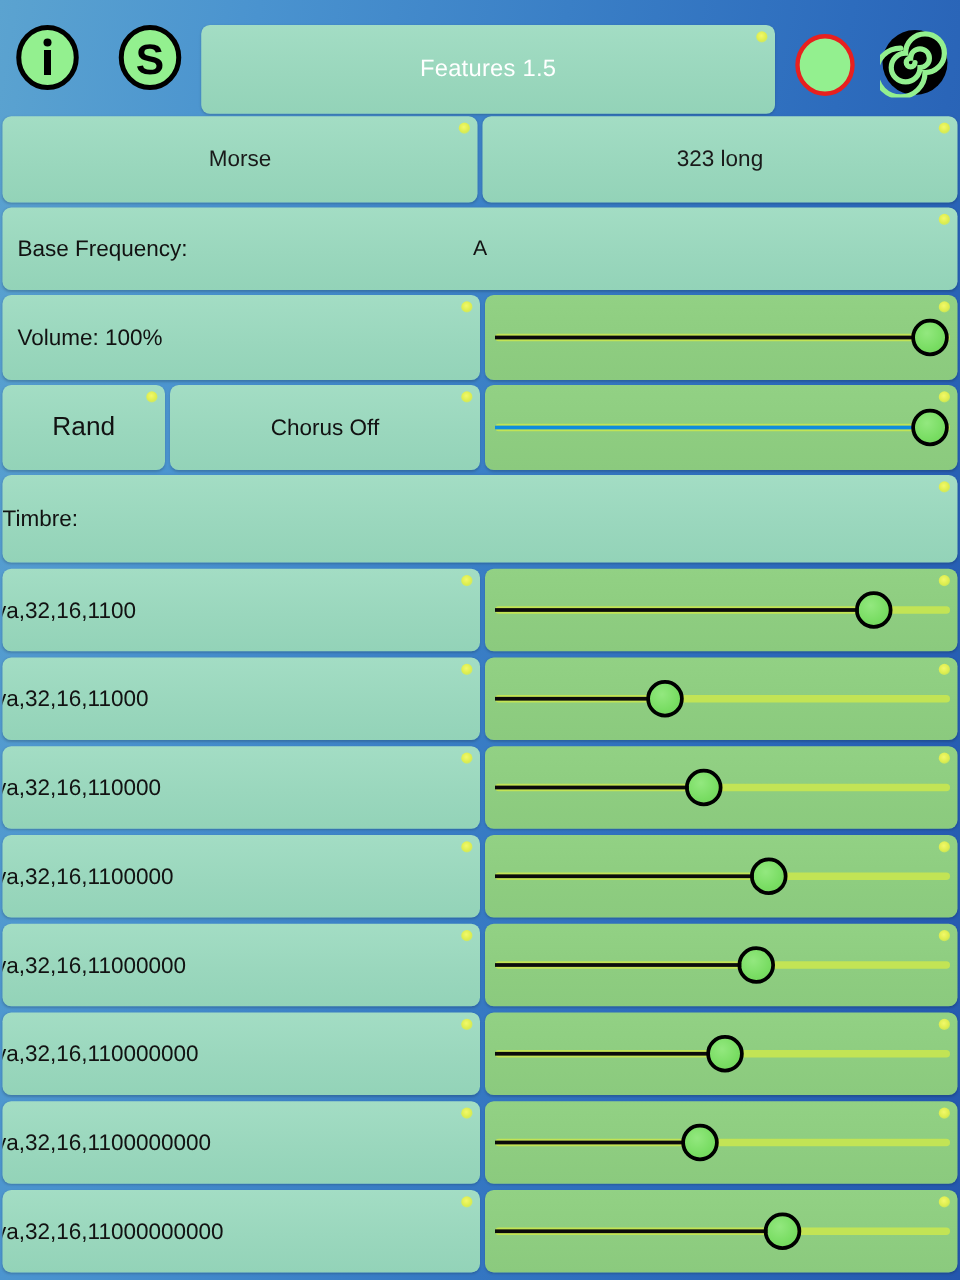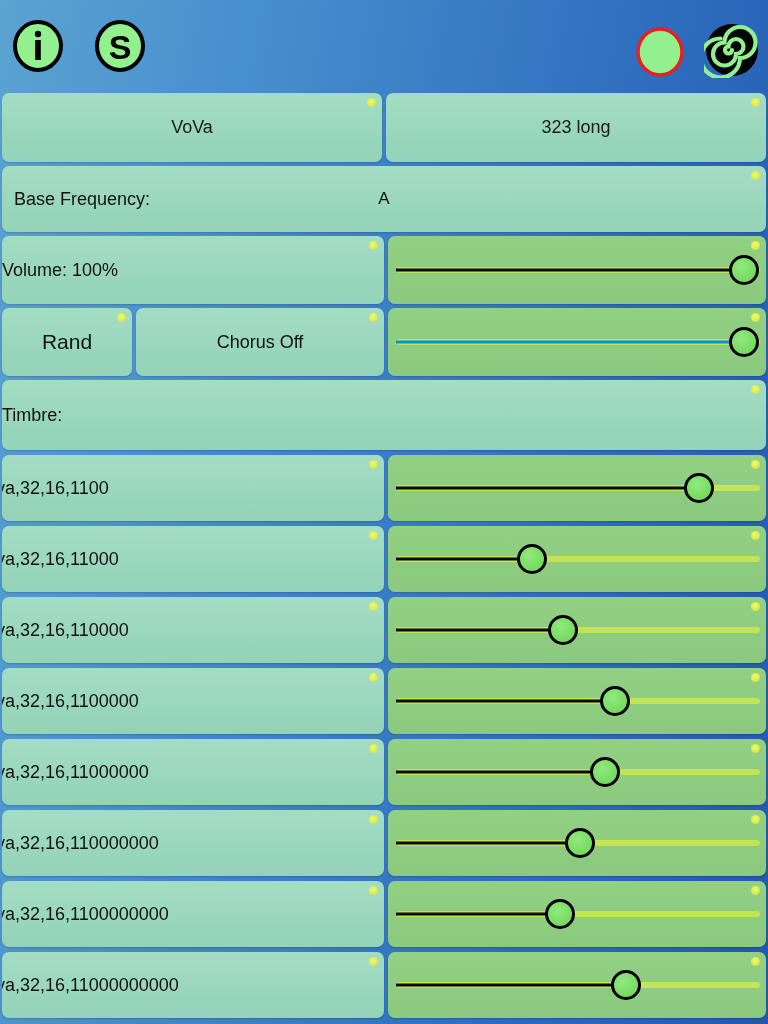--- a/index.html
+++ b/index.html
@@ -101,21 +101,21 @@
     width: 764px;
     display: flex;
     gap: 4px;
   }
   .label-cell {
     display: flex;
     align-items: center;
     font-size: 18px;
     color: #121212;
   }
-  .label-cell.padleft { }
+  .label-cell.padleft { padding-left: 12px; }
 
   
   #row-basefreq { top: 166px; height: 66px; }
   #basefreq-panel {
     width: 100%;
     height: 100%;
     display: flex;
     align-items: center;
     position: relative;
   }
@@ -222,39 +222,43 @@
     </svg>
   </div>
 
   <div class="circ-icon" id="icon-s">
     <svg viewBox="0 0 52 52">
       <ellipse cx="26" cy="26" rx="23" ry="24" fill="#93f08f" stroke="#000" stroke-width="4"></ellipse>
       <text x="26" y="39" font-family="Liberation Sans, sans-serif" font-size="34" font-weight="bold" text-anchor="middle" fill="#000">S</text>
     </svg>
   </div>
 
+  <div id="title-panel" class="panel">
+    <span class="dot"></span>
+    <div id="title-text">Features 1.5</div>
+  </div>
 
   <div id="icon-record">
     <svg viewBox="0 0 52 52">
       <ellipse cx="26" cy="26" rx="22" ry="23" fill="#93f08f" stroke="#e8201f" stroke-width="3.5"></ellipse>
     </svg>
   </div>
 
   <div id="icon-spiral">
     <svg viewBox="0 0 56 56">
       <circle cx="28" cy="28" r="26" fill="#000"></circle>
       <path d="M28 28 m0 0 a3.5 3.5 0 1 1 -3.5 -3.5 a7.5 7.5 0 1 1 7.5 7.5 a11.5 11.5 0 1 1 -11.5 -11.5 a15.5 15.5 0 1 1 15.5 15.5 a19.5 19.5 0 1 1 -19.5 -19.5" fill="none" stroke="#93f08f" stroke-width="4.2" stroke-linecap="round"></path>
     </svg>
   </div>
 </div>
 
 <div id="preset-row">
   <div class="panel pbtn">
     <span class="dot"></span>
-    <span>VoVa</span>
+    <span>Morse</span>
   </div>
   <div class="panel pbtn">
     <span class="dot"></span>
     <span>323 long</span>
   </div>
 </div>
 
 <div class="row" id="row-basefreq">
   <div class="panel" id="basefreq-panel">
     <span class="dot"></span>

